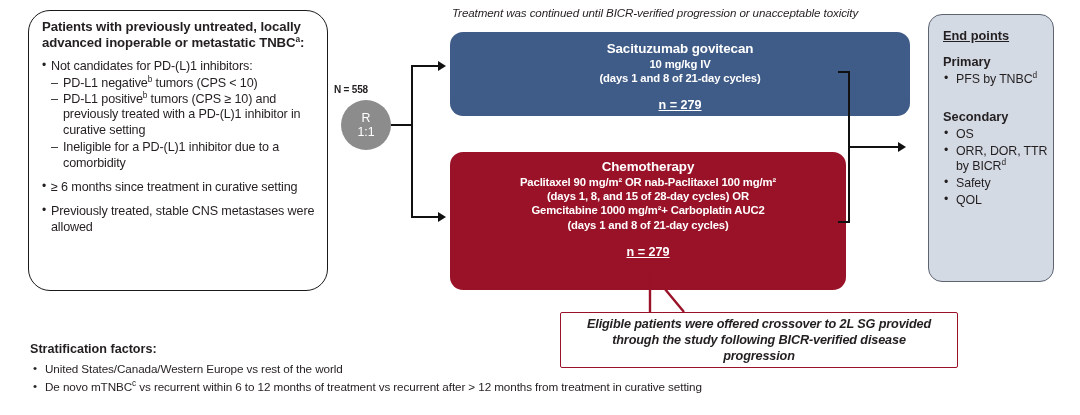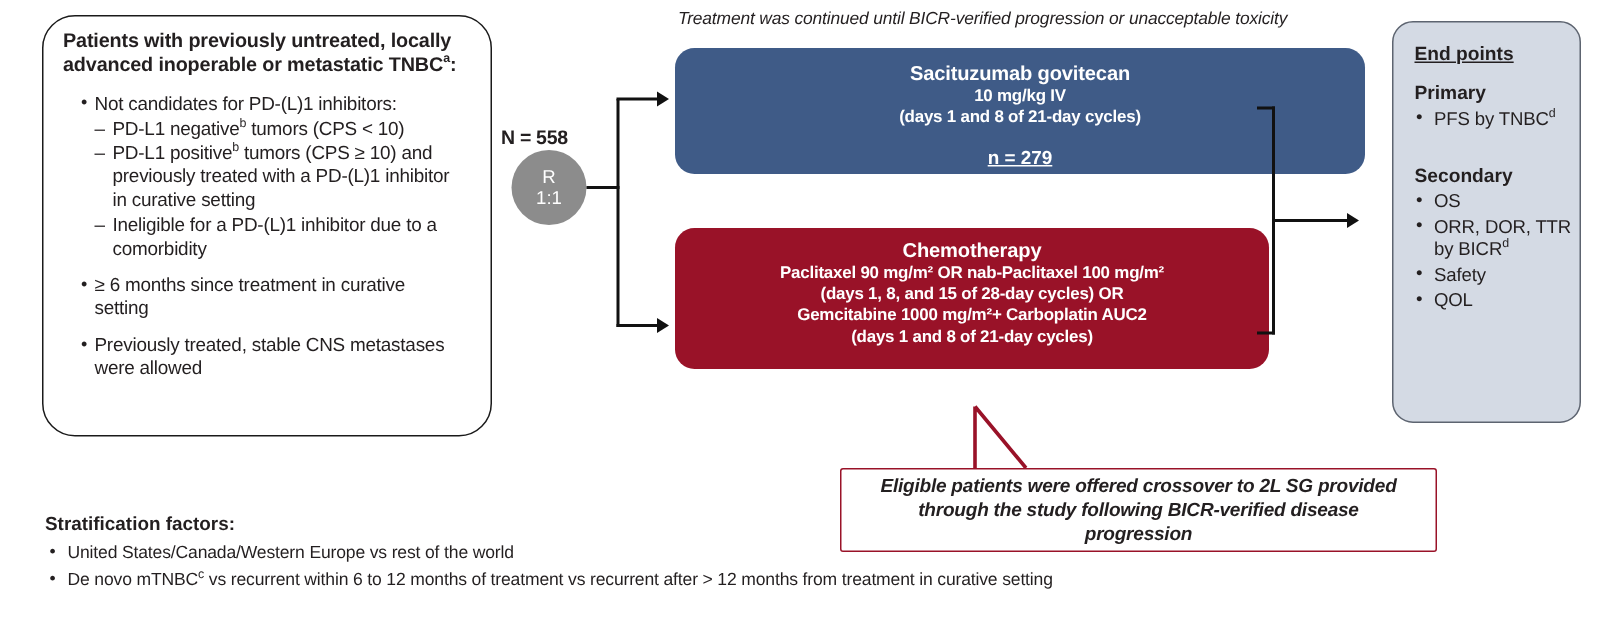--- a/index.html
+++ b/index.html
@@ -5,31 +5,31 @@
   html,body{margin:0;padding:0;background:#ffffff;}
   body{width:1080px;height:415px;position:relative;overflow:hidden;
        font-family:"Liberation Sans","DejaVu Sans",sans-serif;color:#231f20;}
   .abs{position:absolute;}
 
   
   #elig{left:28px;top:10px;width:300px;height:281px;
         border:1.6px solid #1a1a1a;border-radius:22px;box-sizing:border-box;
         padding:8px 12px 6px 13px;}
   #elig .hdr{font-weight:bold;font-size:13.2px;line-height:15.6px;letter-spacing:-.1px;}
-  #elig ul{list-style:none;margin:12px;padding:0;}
+  #elig ul{list-style:none;margin:0;padding:0;}
   #elig li{font-size:12.6px;line-height:15.4px;letter-spacing:-.15px;
            position:relative;padding-left:9px;margin-top:9px;}
   #elig li:before{content:"\2022";position:absolute;left:0;top:-1px;font-size:12px;}
   #elig li.sub{padding-left:21px;margin-top:1px;font-size:12.6px;}
   #elig li.sub:before{content:"\2013";left:9px;top:0;font-size:12.6px;}
   #elig li.tight{margin-top:2px;}
   sup{font-size:8.3px;vertical-align:super;line-height:0;}
 
   
-  #nlabel{left:334px;top:84px;font-size:13px;font-weight:bold;letter-spacing:-.2px;}
+  #nlabel{left:334px;top:84px;font-size:10px;font-weight:bold;letter-spacing:-.2px;}
   #rnode{left:341px;top:100px;width:50px;height:50px;border-radius:50%;
          background:#8c8c8c;color:#ffffff;display:flex;flex-direction:column;
          align-items:center;justify-content:center;font-size:12.4px;line-height:14px;}
 
   
   .ln{background:#111111;}
   #stem{left:391px;top:124px;width:22px;height:2px;}
   #vsplit{left:411px;top:66px;width:2px;height:152px;}
   #atop{left:411px;top:65px;width:30px;height:2px;}
   #abot{left:411px;top:216px;width:30px;height:2px;}
@@ -41,21 +41,21 @@
   #mtop{left:848px;top:71px;width:2px;height:152px;}
   #mt1{left:838px;top:71px;width:12px;height:2px;}
   #mt2{left:838px;top:221px;width:12px;height:2px;}
   #mstem{left:849px;top:146px;width:52px;height:2px;}
   #ah3{left:898px;top:142px;}
 
   
   .arm{box-sizing:border-box;color:#ffffff;text-align:center;border-radius:13px;}
   #armA{left:450px;top:32px;width:460px;height:84px;background:#3f5b87;
         padding-top:9px;}
-  #armB{left:450px;top:152px;width:396px;height:94px;background:#991228;
+  #armB{left:450px;top:152px;width:396px;height:138px;background:#991228;
         padding-top:7px;}
   .arm .t{font-weight:bold;font-size:13.4px;line-height:16px;letter-spacing:-.1px;}
   .arm .d{font-size:11.3px;font-weight:bold;line-height:14.2px;letter-spacing:-.15px;}
   .arm .n{font-weight:bold;font-size:12.6px;line-height:16px;margin-top:12px;text-decoration:underline;}
 
   
   #callout{left:560px;top:312px;width:398px;height:56px;box-sizing:border-box;
            border:1.9px solid #991228;border-radius:2px;background:#ffffff;
            display:flex;align-items:center;justify-content:center;text-align:center;
            font-style:italic;font-weight:bold;font-size:12.7px;line-height:16px;

